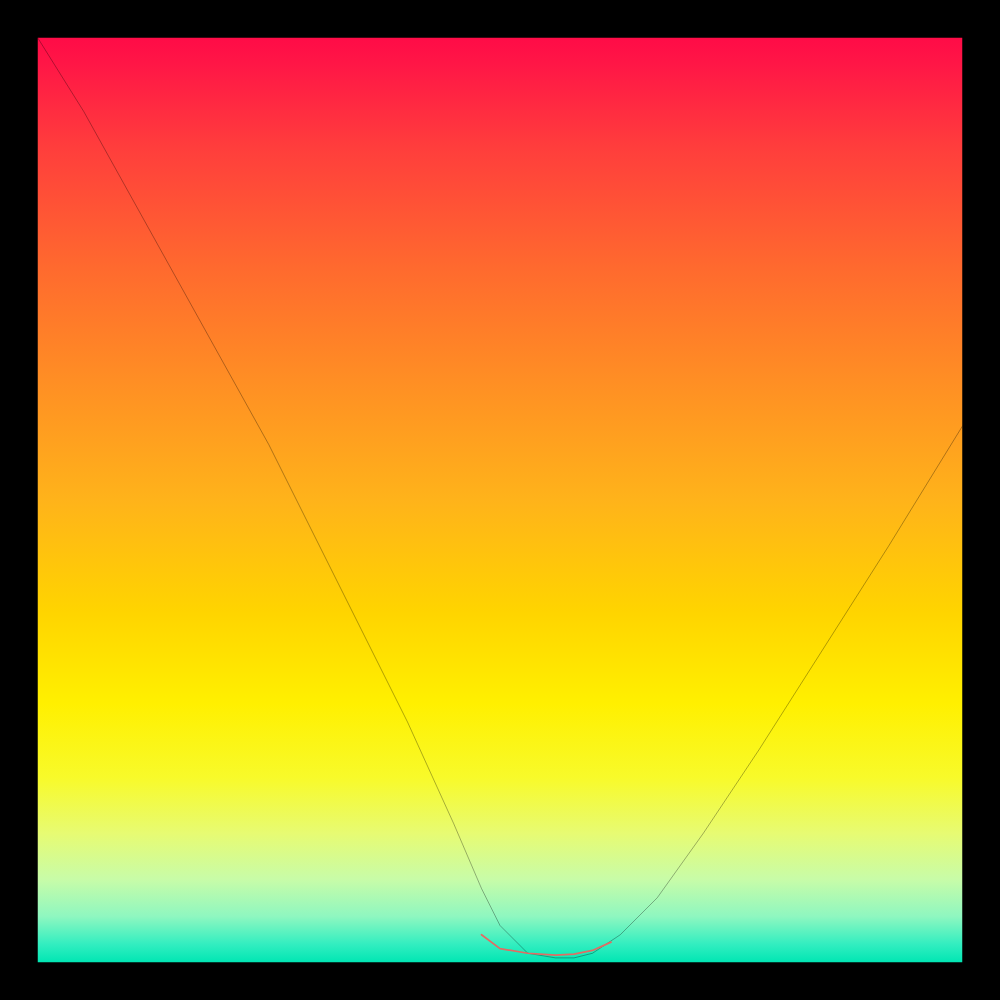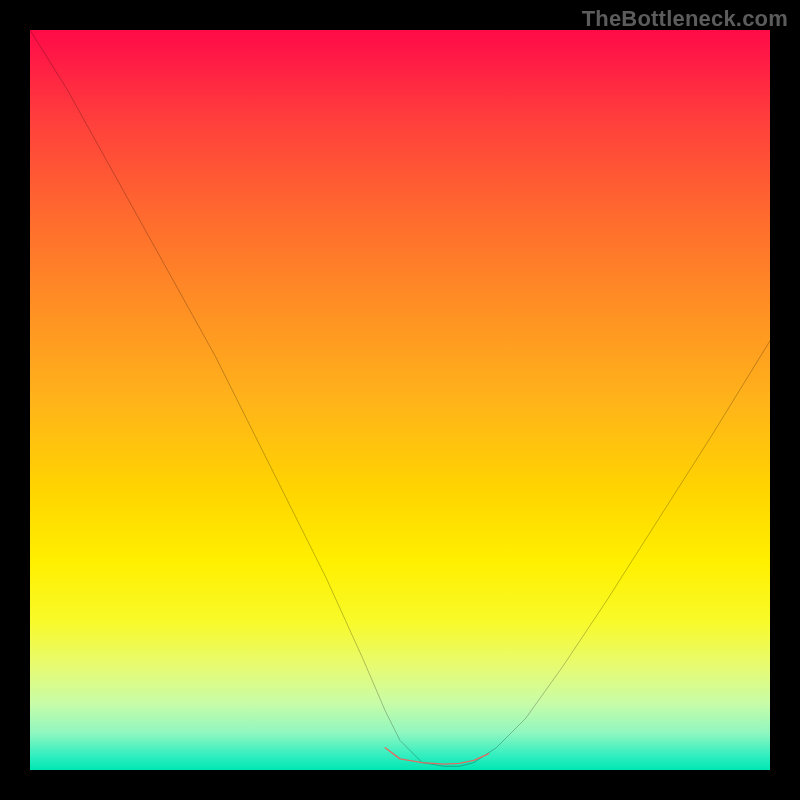--- a/index.html
+++ b/index.html
@@ -62,21 +62,20 @@
     width: 100%;
     height: 100%;
     overflow: visible;
   }
 </style>
 </head>
 <body>
 
 <div class="frame">
 
-  <div class="watermark">TheBottleneck.com</div>
 
   <div class="plot-area">
     <div class="gradient-bg"></div>
     <svg class="curves" viewBox="0 0 100 100" preserveAspectRatio="none">
       <path fill="none" stroke="#000" stroke-width="0.25" vector-effect="non-scaling-stroke" stroke-linecap="round" stroke-linejoin="round" d="M0.00 0.00 L5.00 8.00 L10.00 17.00 L15.00 26.00 L20.00 35.00 L25.00 44.00 L30.00 54.00 L35.00 64.00 L40.00 74.00 L45.00 85.00 L48.00 92.00 L50.00 96.00 L53.00 99.00 L56.00 99.50 L58.00 99.50 L60.00 99.00 L63.00 97.00 L67.00 93.00 L72.00 86.00 L78.00 77.00 L85.00 66.00 L92.00 55.00 L100.00 42.00"></path>
       <path fill="none" stroke="#e06d64" stroke-width="1.4" vector-effect="non-scaling-stroke" stroke-linecap="round" stroke-linejoin="round" d="M48.00 97.00 L50.00 98.50 L53.00 99.00 L56.00 99.20 L58.00 99.10 L60.00 98.70 L62.00 97.80"></path>
     </svg>
   </div>
 
 </div>

